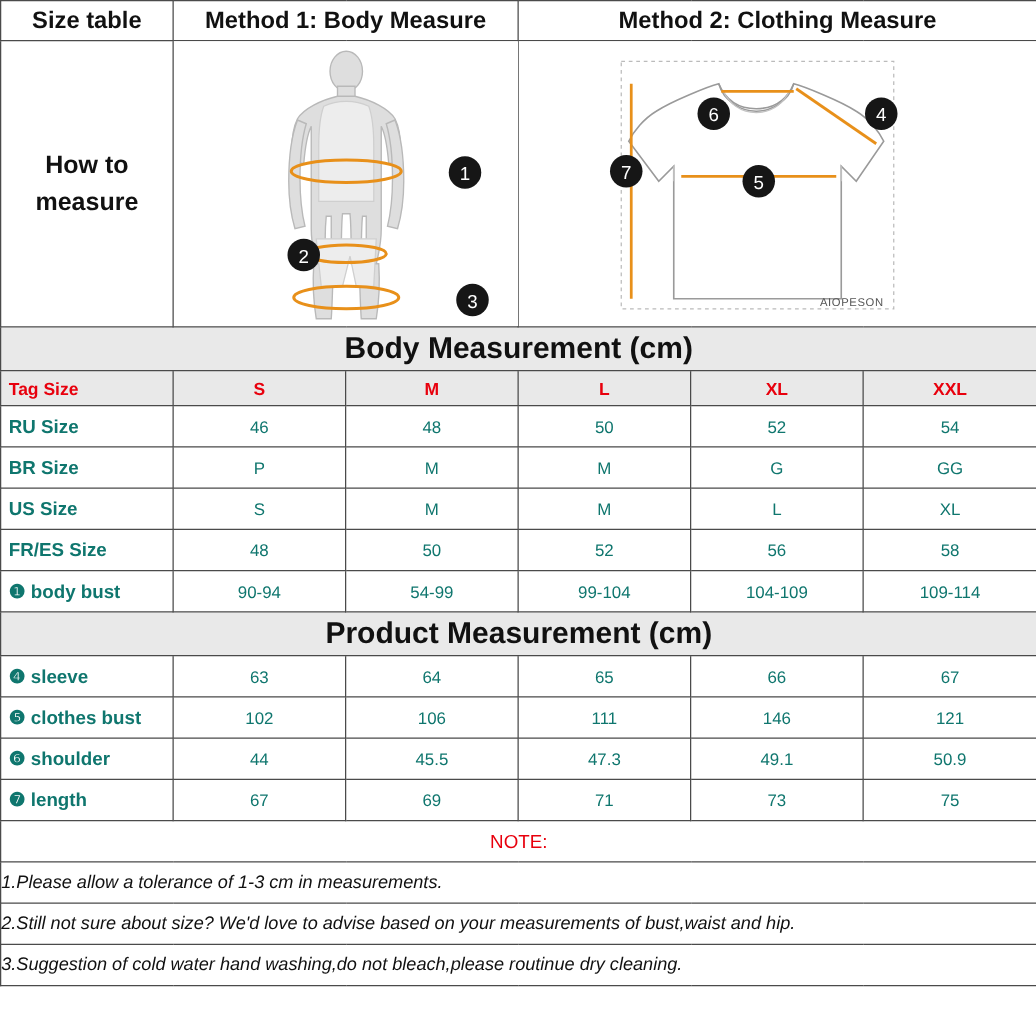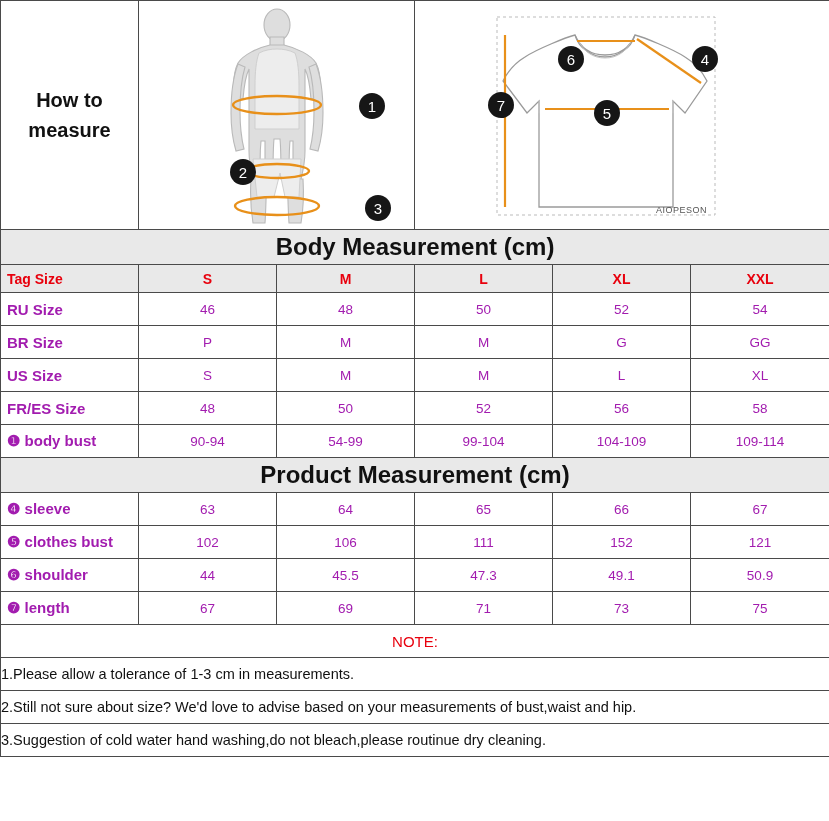--- a/index.html
+++ b/index.html
@@ -69,21 +69,21 @@
     background: #e9e9e9;
   }
   .tag-row td.first {
     text-align: left;
     padding-left: 6px;
   }
   
   .data-row td {
     text-align: center;
     font-size: 13.5px;
-    color: #a21caf;
+    color: #0f766e;
     height: 33px;
     background: #fff;
   }
   .data-row td.first {
     text-align: left;
     padding-left: 6px;
     font-weight: bold;
     font-size: 15px;
   }
   
@@ -95,20 +95,21 @@
     background: #fff;
     margin-left: 48px;
   }
   .note-line {
     text-align: left;
     padding-left: 4px;
     font-size: 14.5px;
     color: #111;
     height: 33px;
     background: #fff;
+    font-style: italic;
   }
   .brand {
     font-size: 9px;
     letter-spacing: 0.5px;
     fill: #555;
     font-family: "Liberation Sans", sans-serif;
   }
 </style>
 </head>
 <body>
@@ -118,20 +119,25 @@
   <colgroup>
     <col style="width:138px">
     <col style="width:138px">
     <col style="width:138px">
     <col style="width:138px">
     <col style="width:138px">
     <col style="width:139px">
   </colgroup>
   <tbody>
 
+    <tr>
+      <td class="hdr-cell">Size table</td>
+      <td class="hdr-cell" colspan="2">Method 1: Body  Measure</td>
+      <td class="hdr-cell" colspan="3">Method 2: Clothing Measure</td>
+    </tr>
 
     <tr>
       <td class="howto">
         <div>How to</div>
         <div>measure</div>
       </td>
 
       <td class="fig-cell" colspan="2">
         <div class="fig-wrap">
           <svg width="276" height="228" viewBox="0 0 276 228">
@@ -298,21 +304,21 @@
       <td>64</td>
       <td>65</td>
       <td>66</td>
       <td>67</td>
     </tr>
     <tr class="data-row">
       <td class="first">❺ clothes bust</td>
       <td>102</td>
       <td>106</td>
       <td>111</td>
-      <td>152</td>
+      <td>146</td>
       <td>121</td>
     </tr>
     <tr class="data-row">
       <td class="first">❻ shoulder</td>
       <td>44</td>
       <td>45.5</td>
       <td>47.3</td>
       <td>49.1</td>
       <td>50.9</td>
     </tr>

